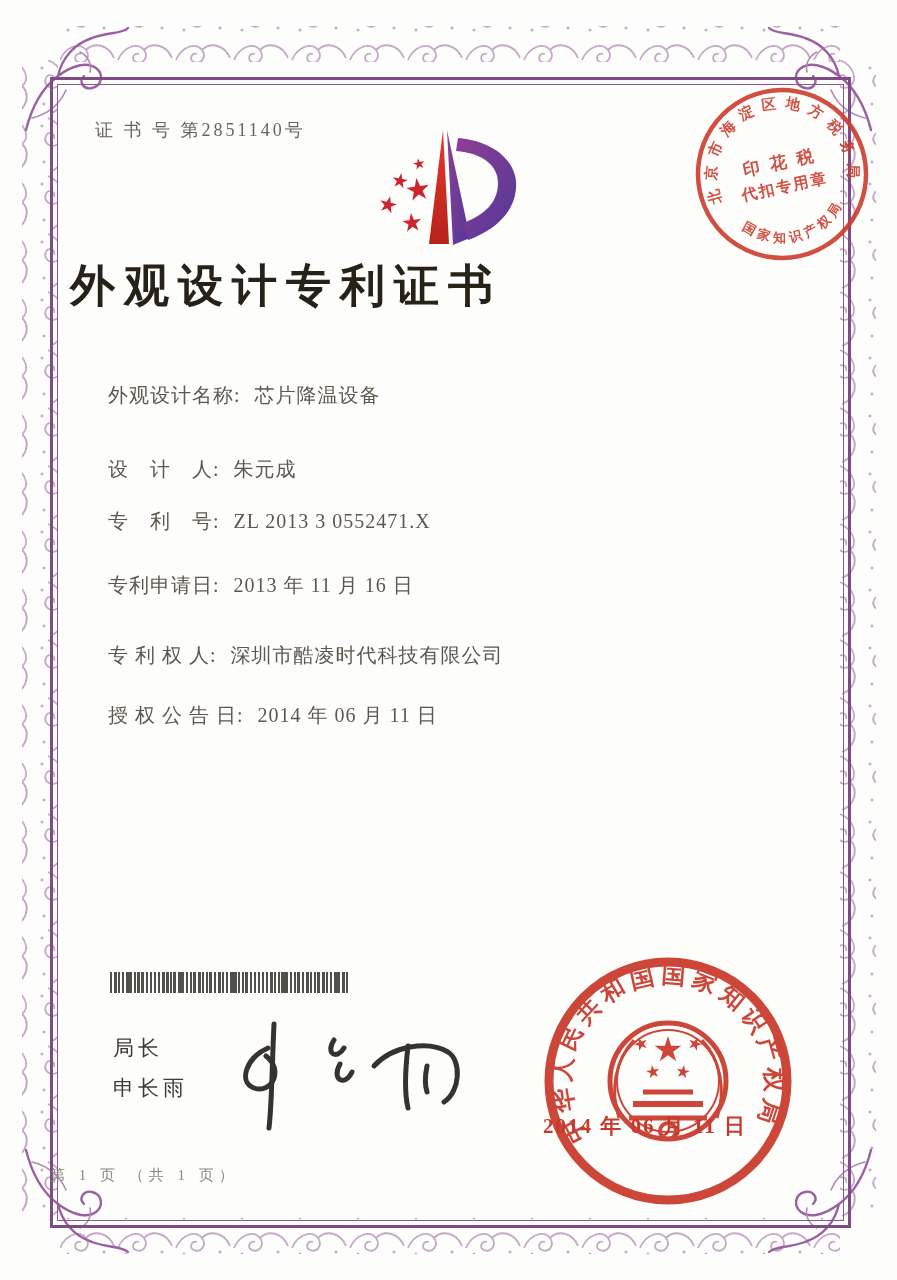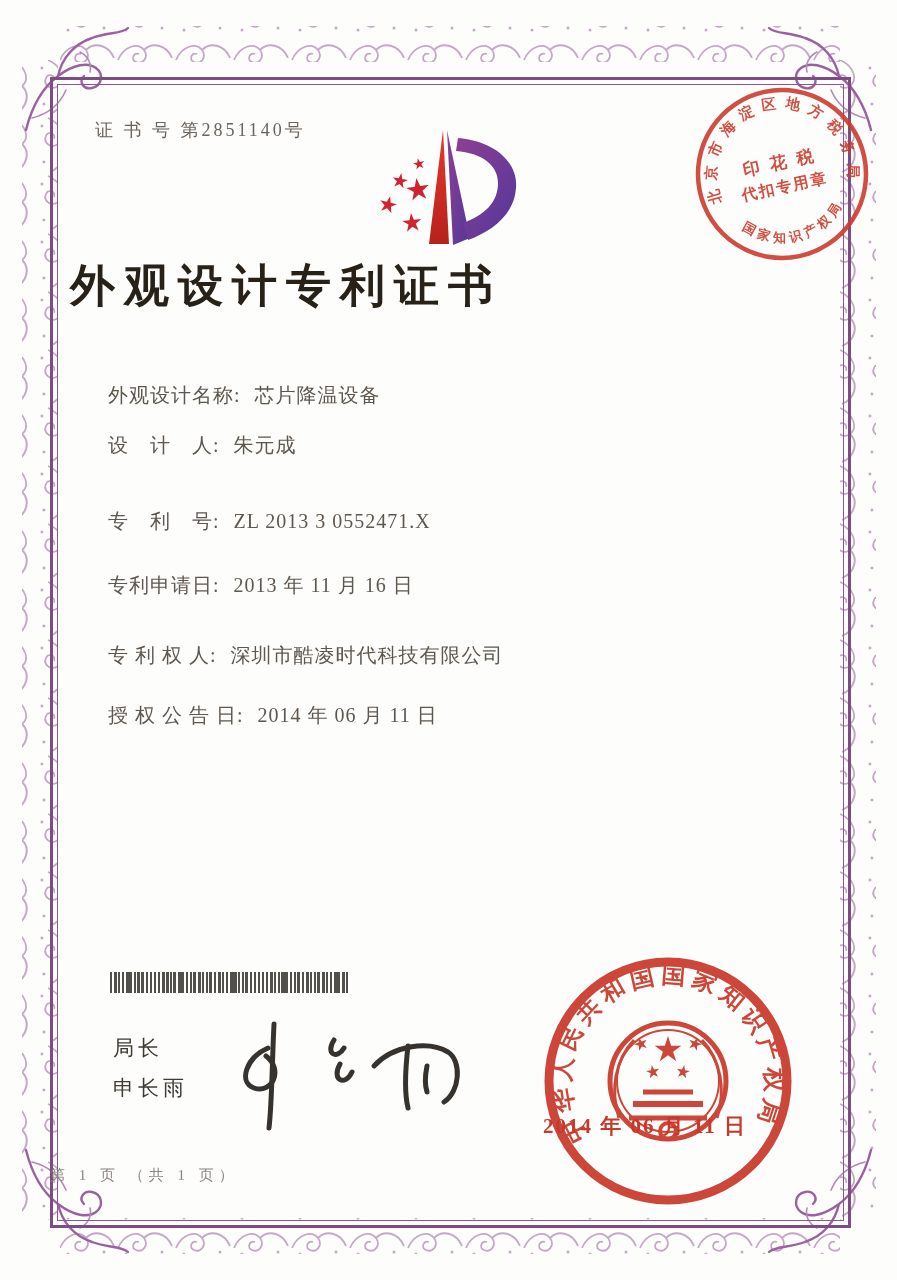--- a/index.html
+++ b/index.html
@@ -123,21 +123,21 @@
   <use href="#star" transform="translate(58,79) scale(9) rotate(14)"></use>
   <use href="#star" transform="translate(82,97) scale(10) rotate(-6)"></use>
 </svg>
 
 <div class="abs doc-title">外观设计专利证书</div>
 
 <div class="abs field" style="top:382px">
   <span class="lbl">外观设计名称:</span>
   <span>芯片降温设备</span>
 </div>
-<div class="abs field" style="top:432px">
+<div class="abs field" style="top:456px">
   <span class="lbl">设　计　人:</span>
   <span>朱元成</span>
 </div>
 <div class="abs field" style="top:508px">
   <span class="lbl">专　利　号:</span>
   <span>ZL 2013 3 0552471.X</span>
 </div>
 <div class="abs field" style="top:572px">
   <span class="lbl">专利申请日:</span>
   <span>2013 年 11 月 16 日</span>

